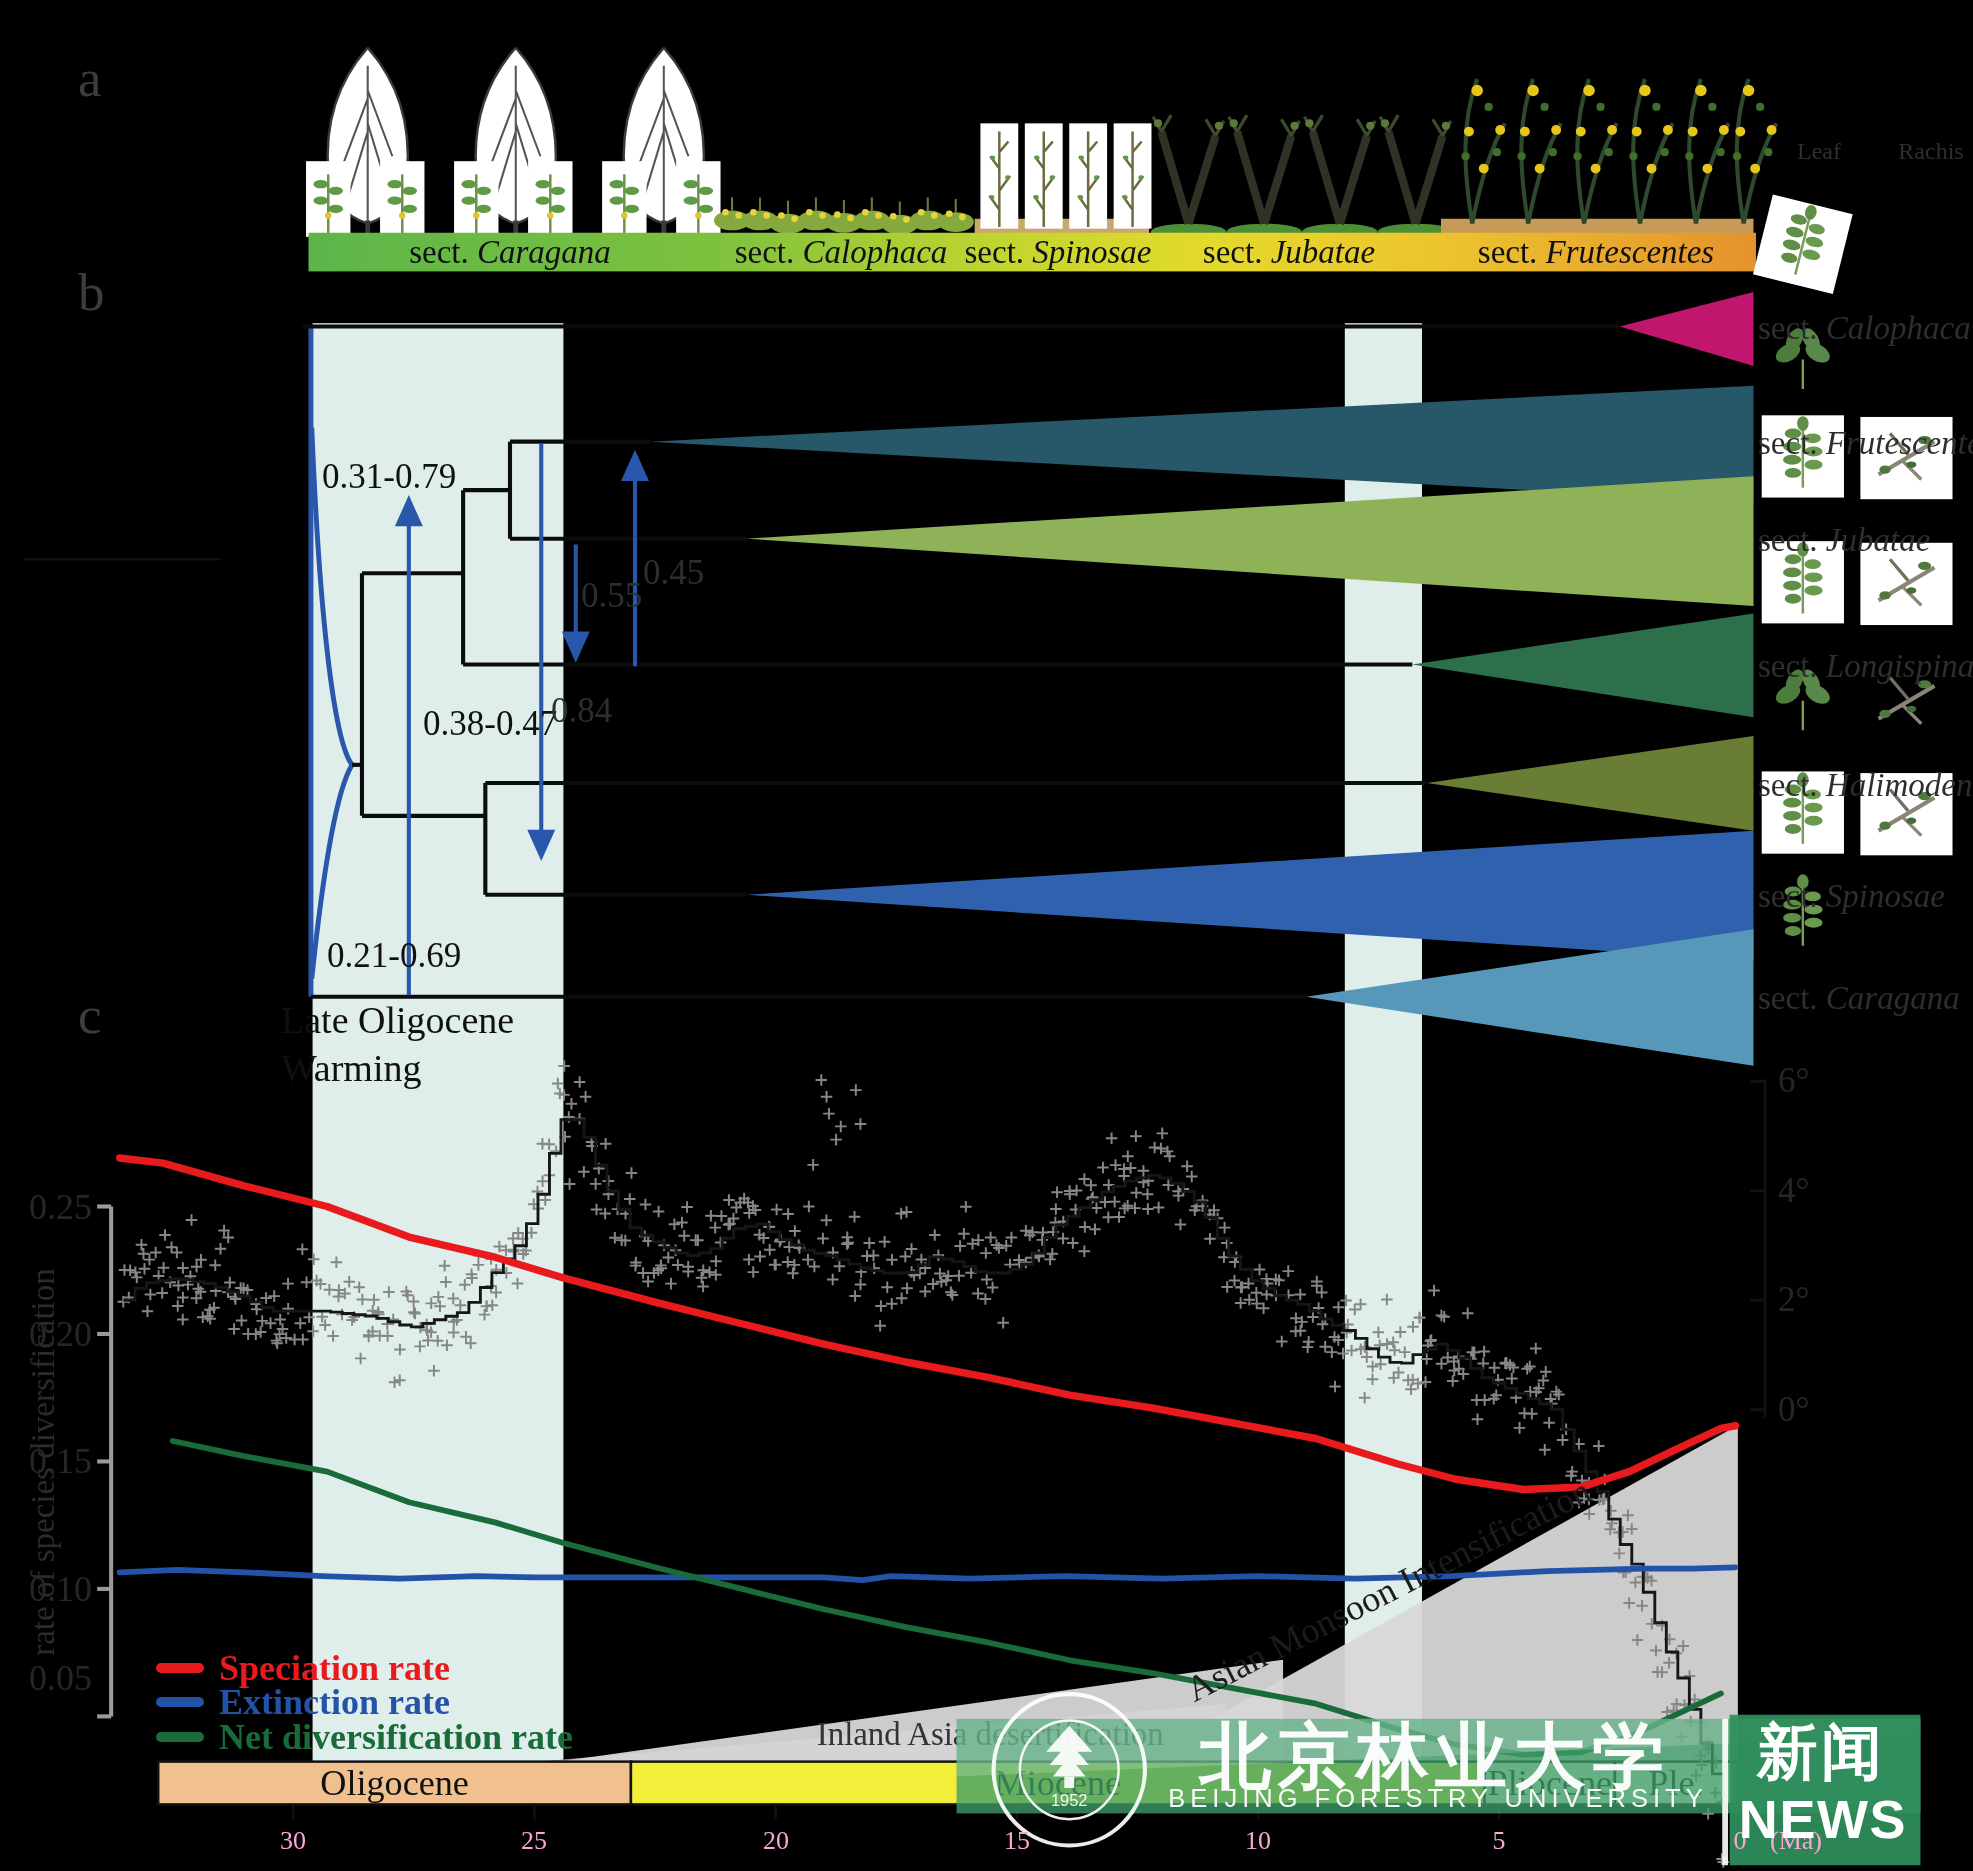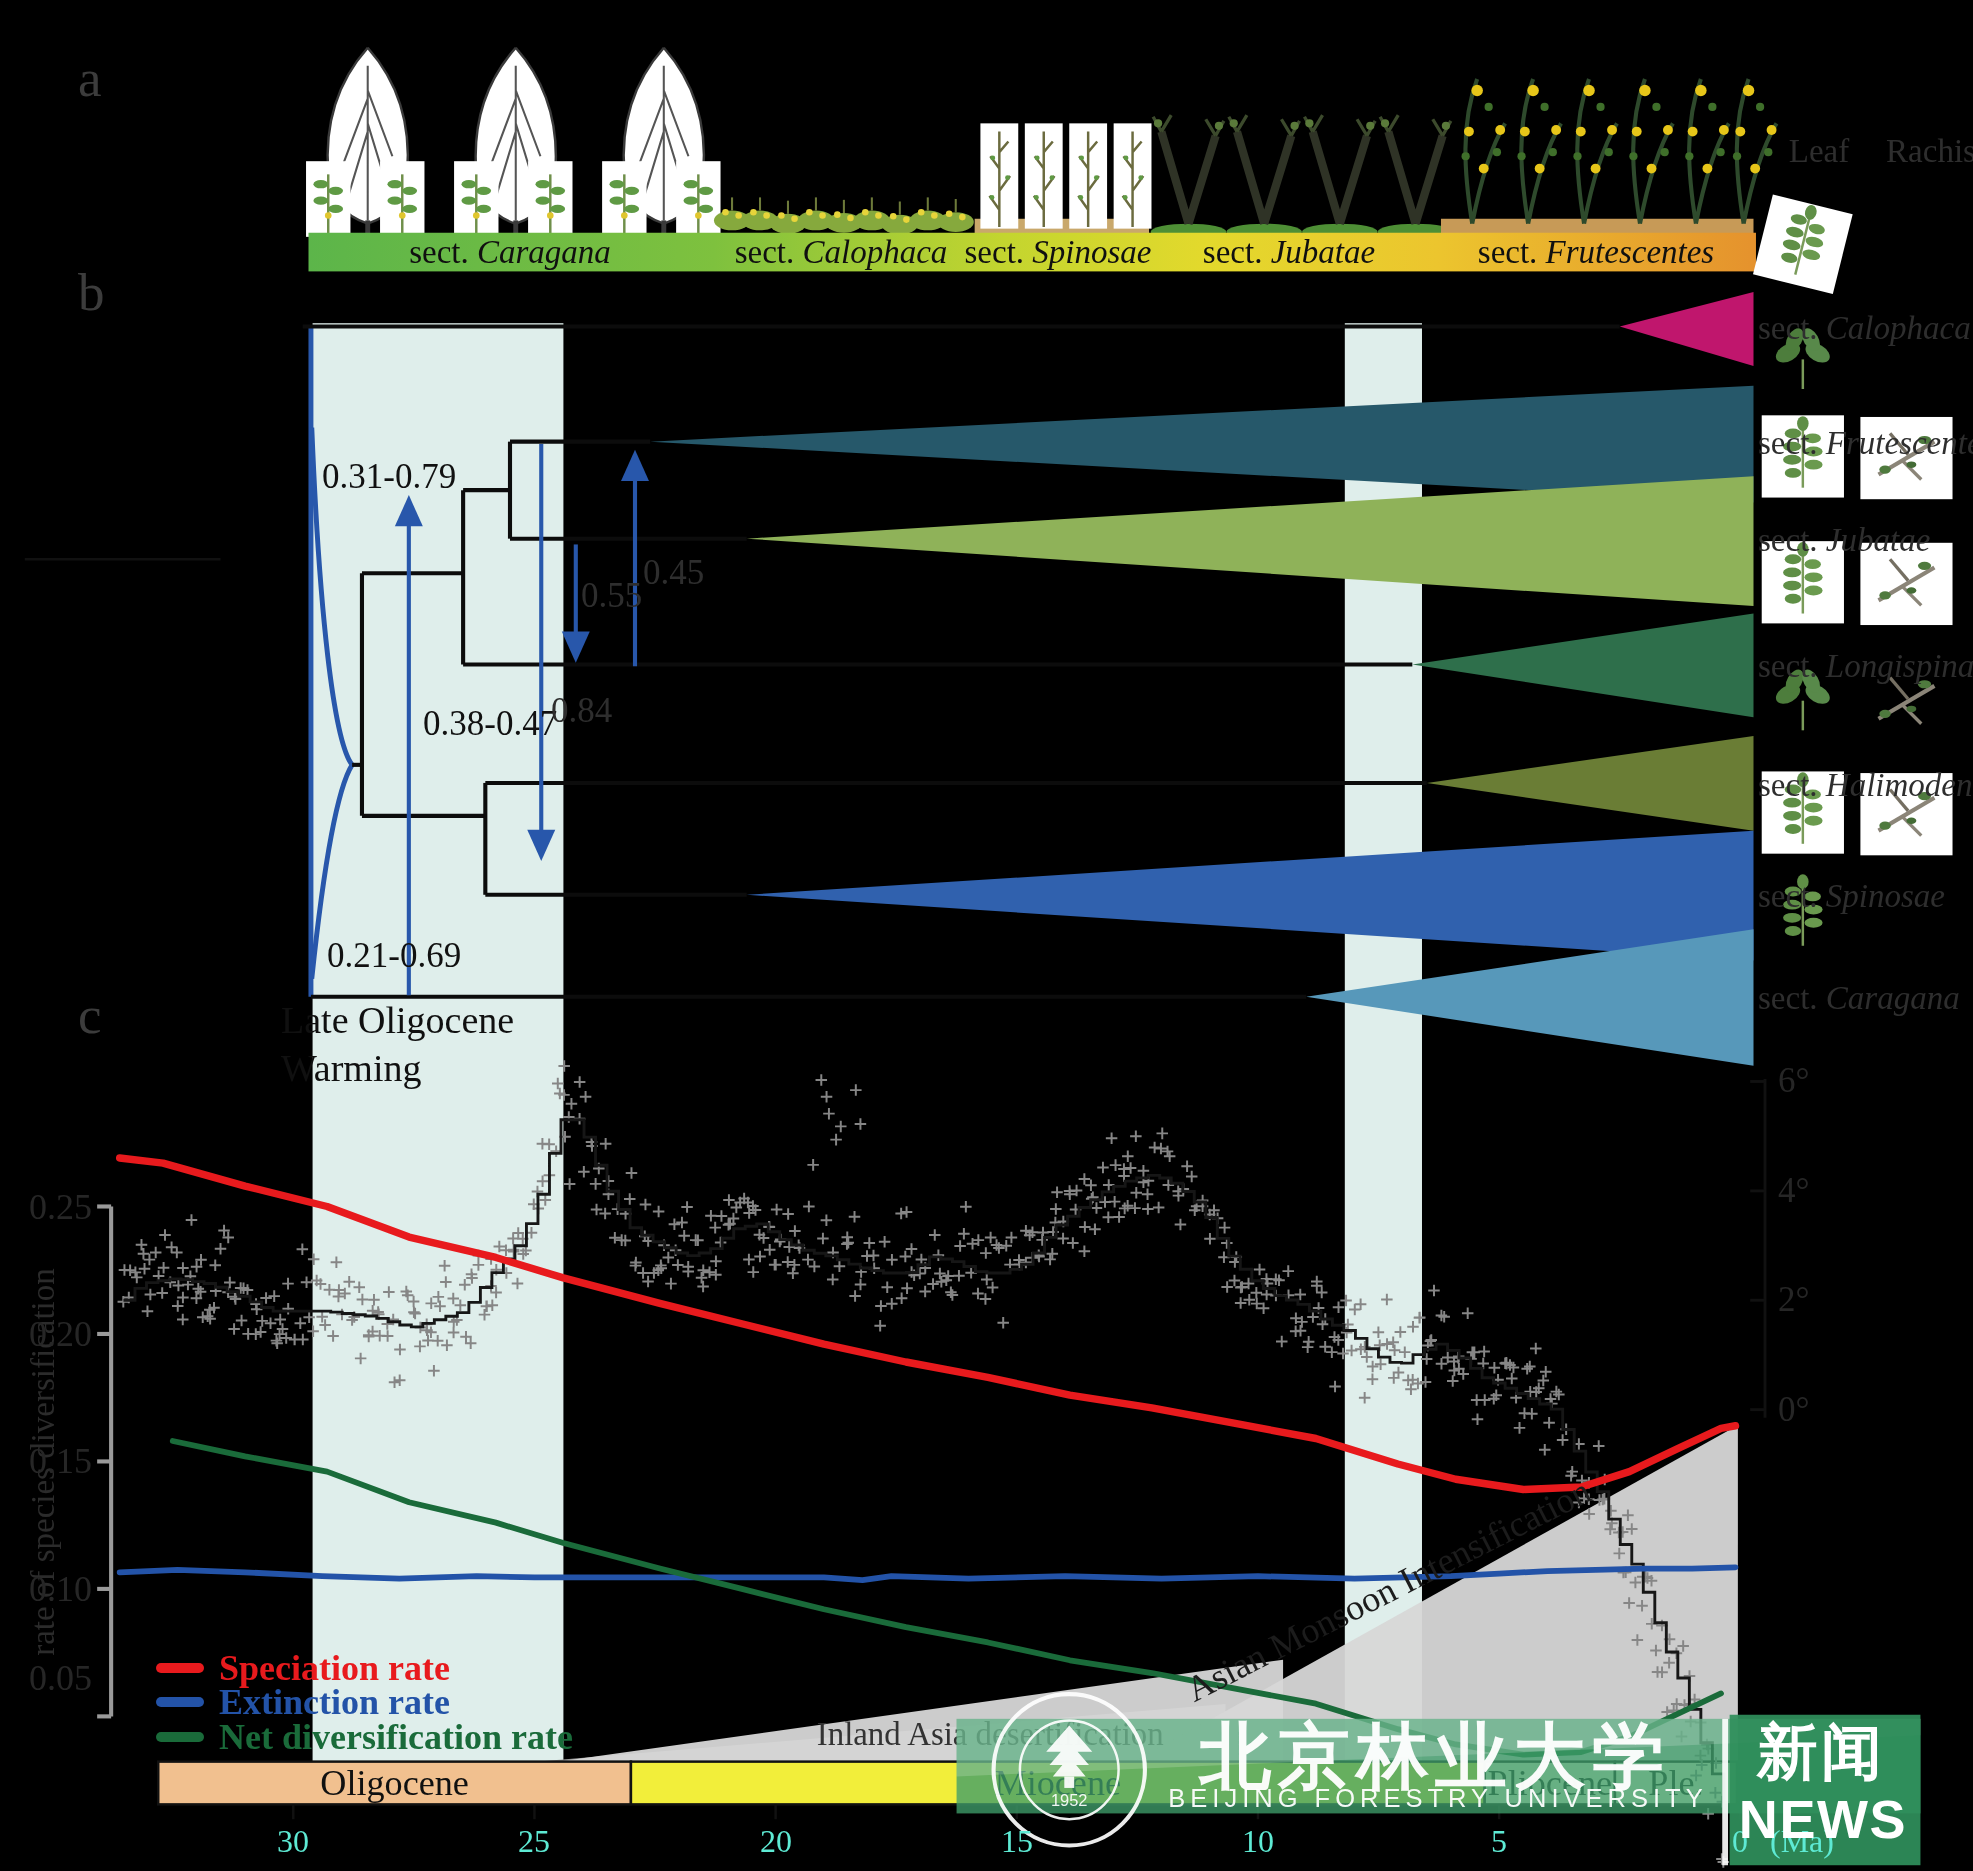--- a/index.html
+++ b/index.html
@@ -4,30 +4,30 @@
 <style>
   html,body{margin:0;padding:0;background:#000;}
   #stage{position:relative;width:1974px;height:1871px;background:#000;overflow:hidden;
          font-family:"Liberation Serif",serif;}
   #art{position:absolute;left:0;top:0;}
   .txt{position:absolute;white-space:nowrap;color:#2b2b2b;}
   .center{transform:translate(-50%,-50%);}
   .right{transform:translate(-100%,-50%);}
   .midv{transform:translate(0,-50%);}
   .panel-letter{font-size:53px;color:#3c3c3c;}
-  .ticklab{font-size:32px;color:#5eead4;}
+  .ticklab{font-size:26px;color:#f9a8d4;}
   .ytick{font-size:36px;color:#262626;}
   .ttick{font-size:35px;color:#262626;}
   .nodelab{font-size:35px;color:#111;}
   .nodelab.dim{color:#2e2e2e;}
   .cladelab{font-size:33px;color:#2e2e2e;}
   .cladelab i{font-style:italic;}
   .seclab{font-size:33px;color:#101010;}
   .seclab i{font-style:italic;}
-  .colhead{font-size:33px;color:#2e2e2e;}
+  .colhead{font-size:24px;color:#2e2e2e;}
   .legend-row{position:absolute;display:flex;align-items:center;gap:15px;}
   .legend-swatch{width:48px;height:10.7px;border-radius:5.8px;}
   .legend-label{font-size:36px;font-weight:bold;}
   .low-warm{font-size:38px;color:#101010;width:304px;white-space:normal;line-height:1.25;}
   .ylab-rot{font-size:33px;color:#2b2b2b;transform:translate(-50%,-50%) rotate(-90deg);}
   .wm{font-family:"Liberation Sans",sans-serif;color:#fff;}
   .wm-cn{font-size:72px;font-weight:bold;letter-spacing:6.6px;opacity:.96;}
   .wm-en{font-size:25.5px;font-weight:normal;letter-spacing:5px;opacity:.95;}
   .badge-cn{font-size:61px;font-weight:bold;letter-spacing:3.3px;}
   .badge-en{font-size:54px;font-weight:bold;letter-spacing:1.6px;}

